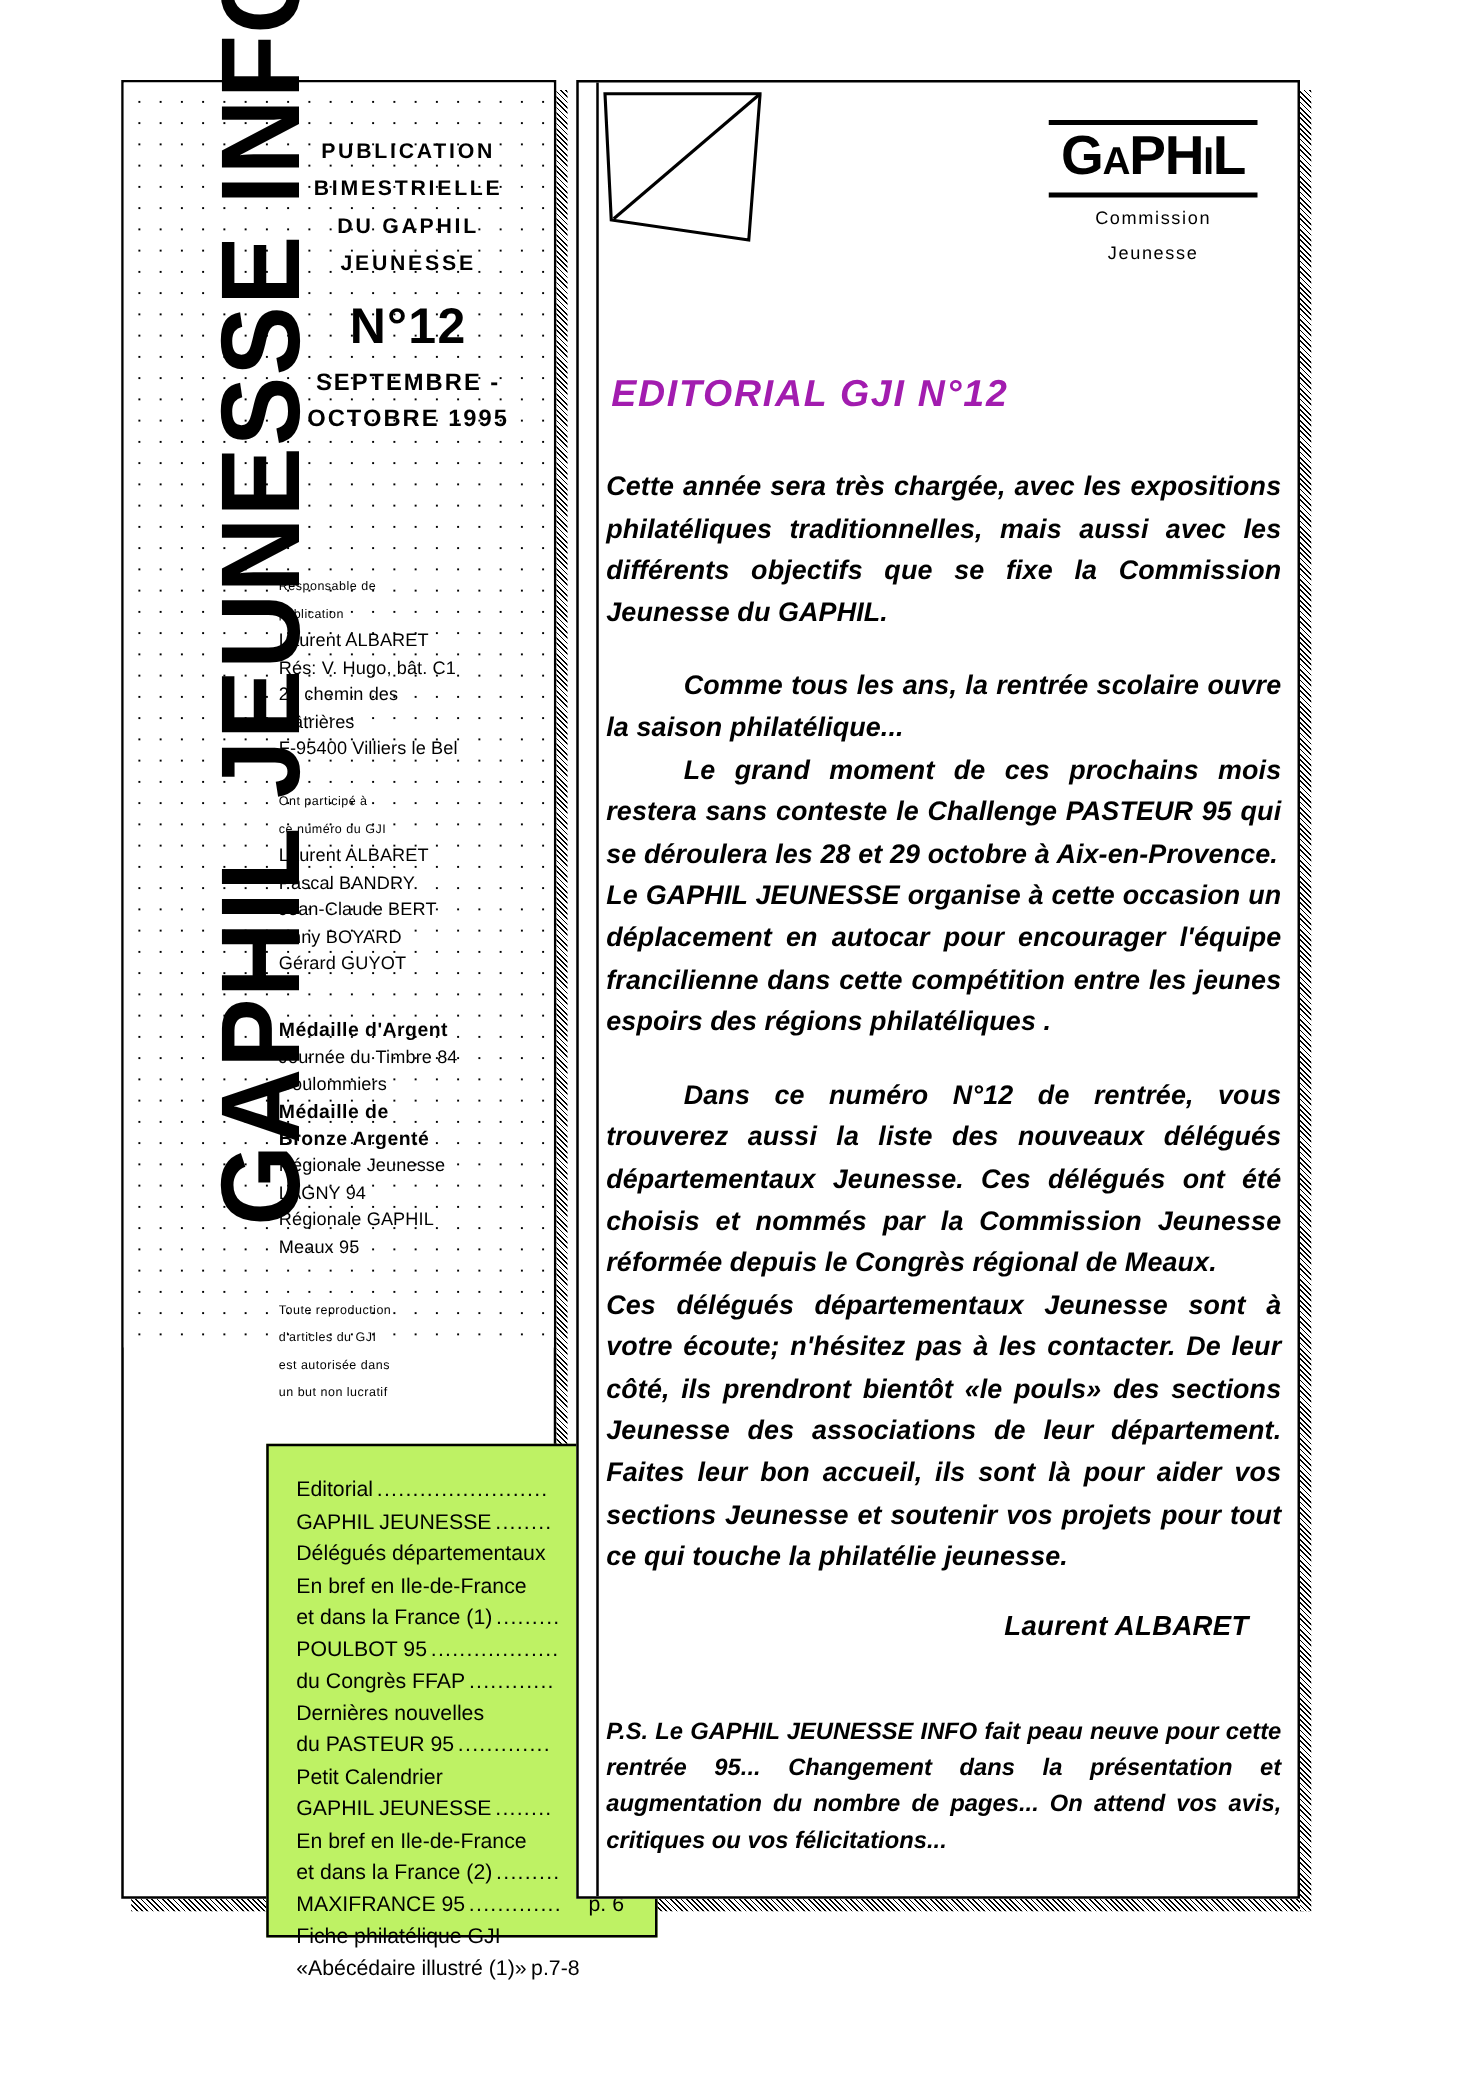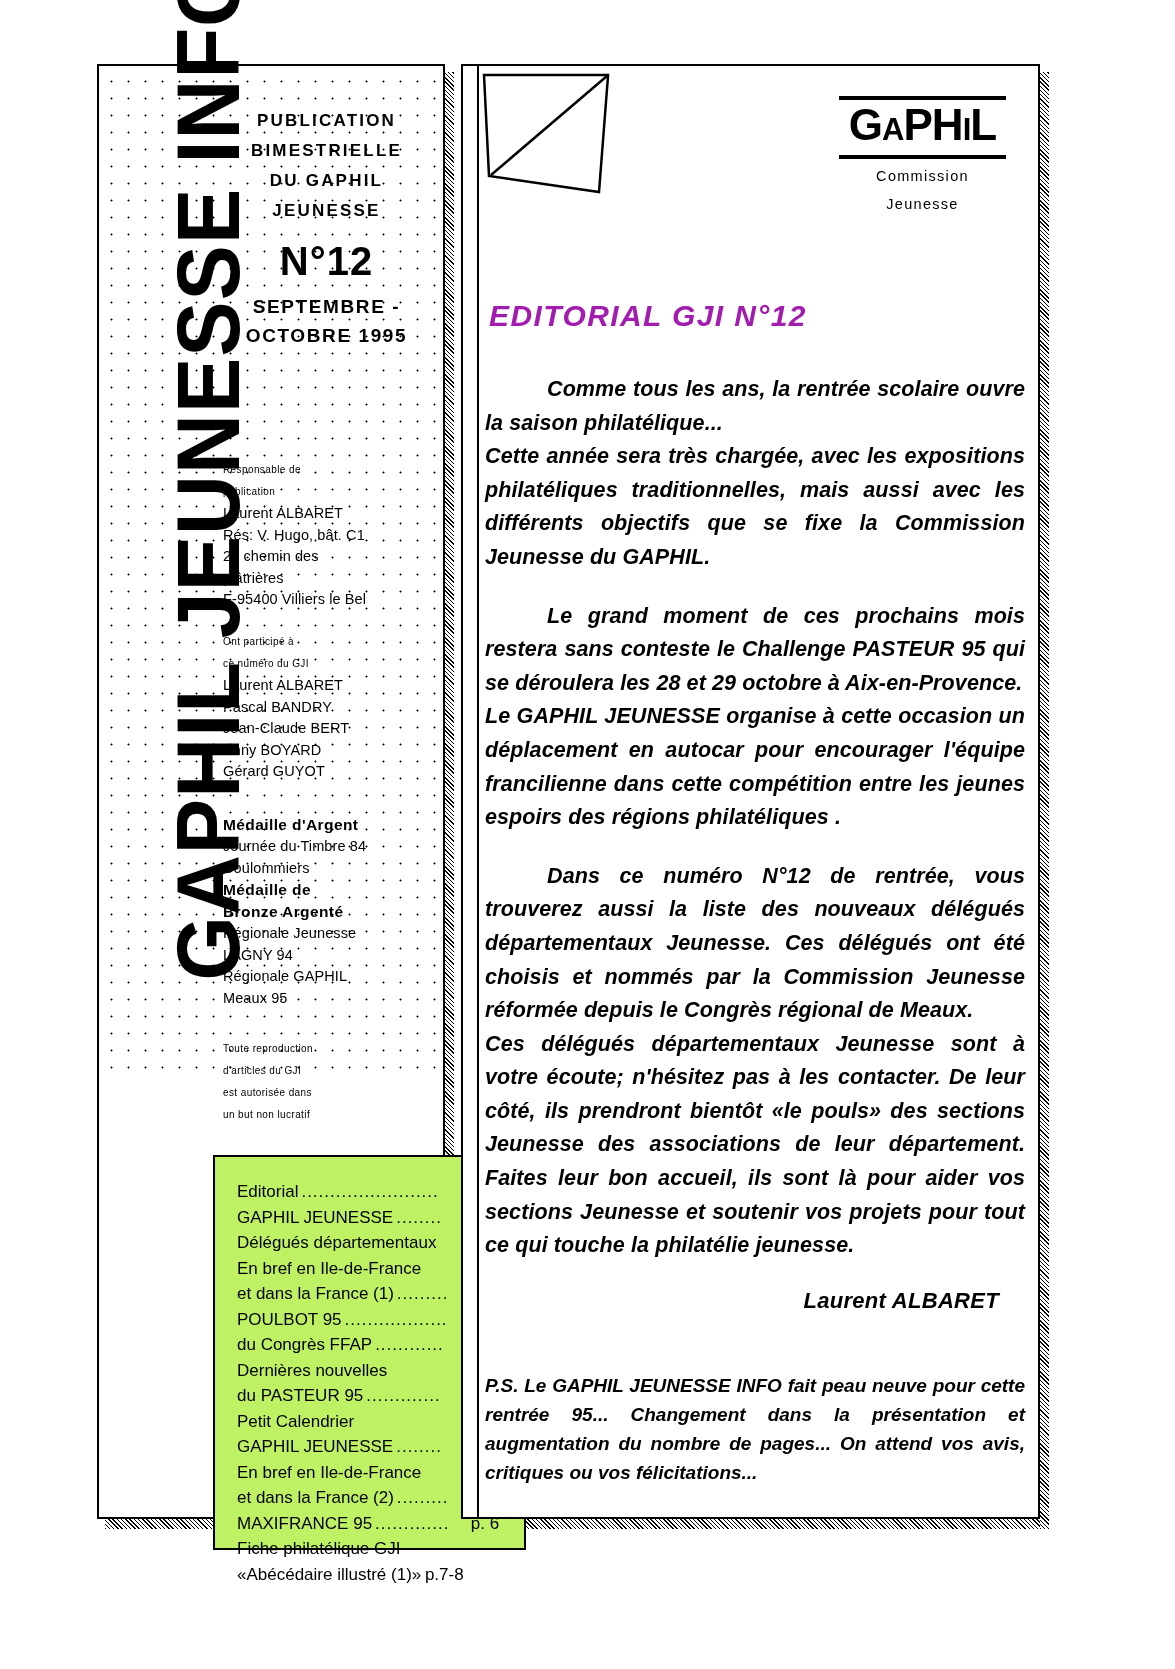--- a/index.html
+++ b/index.html
@@ -339,22 +339,22 @@
       <div id="logo-rule-top"></div>
       <div id="logo-word"><span>G</span><span class="sm">A</span><span>P</span><span>H</span><span class="sm">I</span><span>L</span></div>
       <div id="logo-rule-bot"></div>
       <div id="logo-sub">Commission</div>
       <div id="logo-sub">Jeunesse</div>
     </div>
 
     <div id="edito-title">EDITORIAL  GJI  N°12</div>
 
     <div id="edito-body">
+      <p class="para">Cette année sera très chargée, avec les expositions philatéliques traditionnelles, mais aussi avec les différents objectifs que se fixe la Commission Jeunesse du GAPHIL.</p>
       <p class="para indent tight">Comme tous les ans, la rentrée scolaire ouvre la saison philatélique...</p>
-      <p class="para">Cette année sera très chargée, avec les expositions philatéliques traditionnelles, mais aussi avec les différents objectifs que se fixe la Commission Jeunesse du GAPHIL.</p>
       <p class="para indent tight">Le grand moment de ces prochains mois restera sans conteste le Challenge PASTEUR 95 qui se déroulera les 28 et 29 octobre à Aix-en-Provence.</p>
       <p class="para">Le GAPHIL JEUNESSE organise à cette occasion un déplacement en autocar pour encourager l'équipe francilienne dans cette compétition entre les jeunes espoirs des régions philatéliques .</p>
       <p class="para indent tight">Dans ce numéro N°12 de rentrée, vous trouverez aussi la liste des nouveaux délégués départementaux Jeunesse. Ces délégués ont été choisis et nommés par la Commission Jeunesse réformée depuis le Congrès régional de Meaux.</p>
       <p class="para">Ces délégués départementaux Jeunesse sont à votre écoute; n'hésitez pas à les contacter. De leur côté, ils prendront bientôt «le pouls» des sections Jeunesse des associations de leur département. Faites leur bon accueil, ils sont là pour aider vos sections Jeunesse et soutenir vos projets pour tout ce qui touche la philatélie jeunesse.</p>
       <div class="signature">Laurent ALBARET</div>
     </div>
 
     <div id="ps-block">
       <p class="ps">P.S. Le GAPHIL JEUNESSE INFO fait peau neuve pour cette rentrée 95... Changement dans la présentation et augmentation du nombre de pages... On attend vos avis, critiques ou vos félicitations...</p>
     </div>

